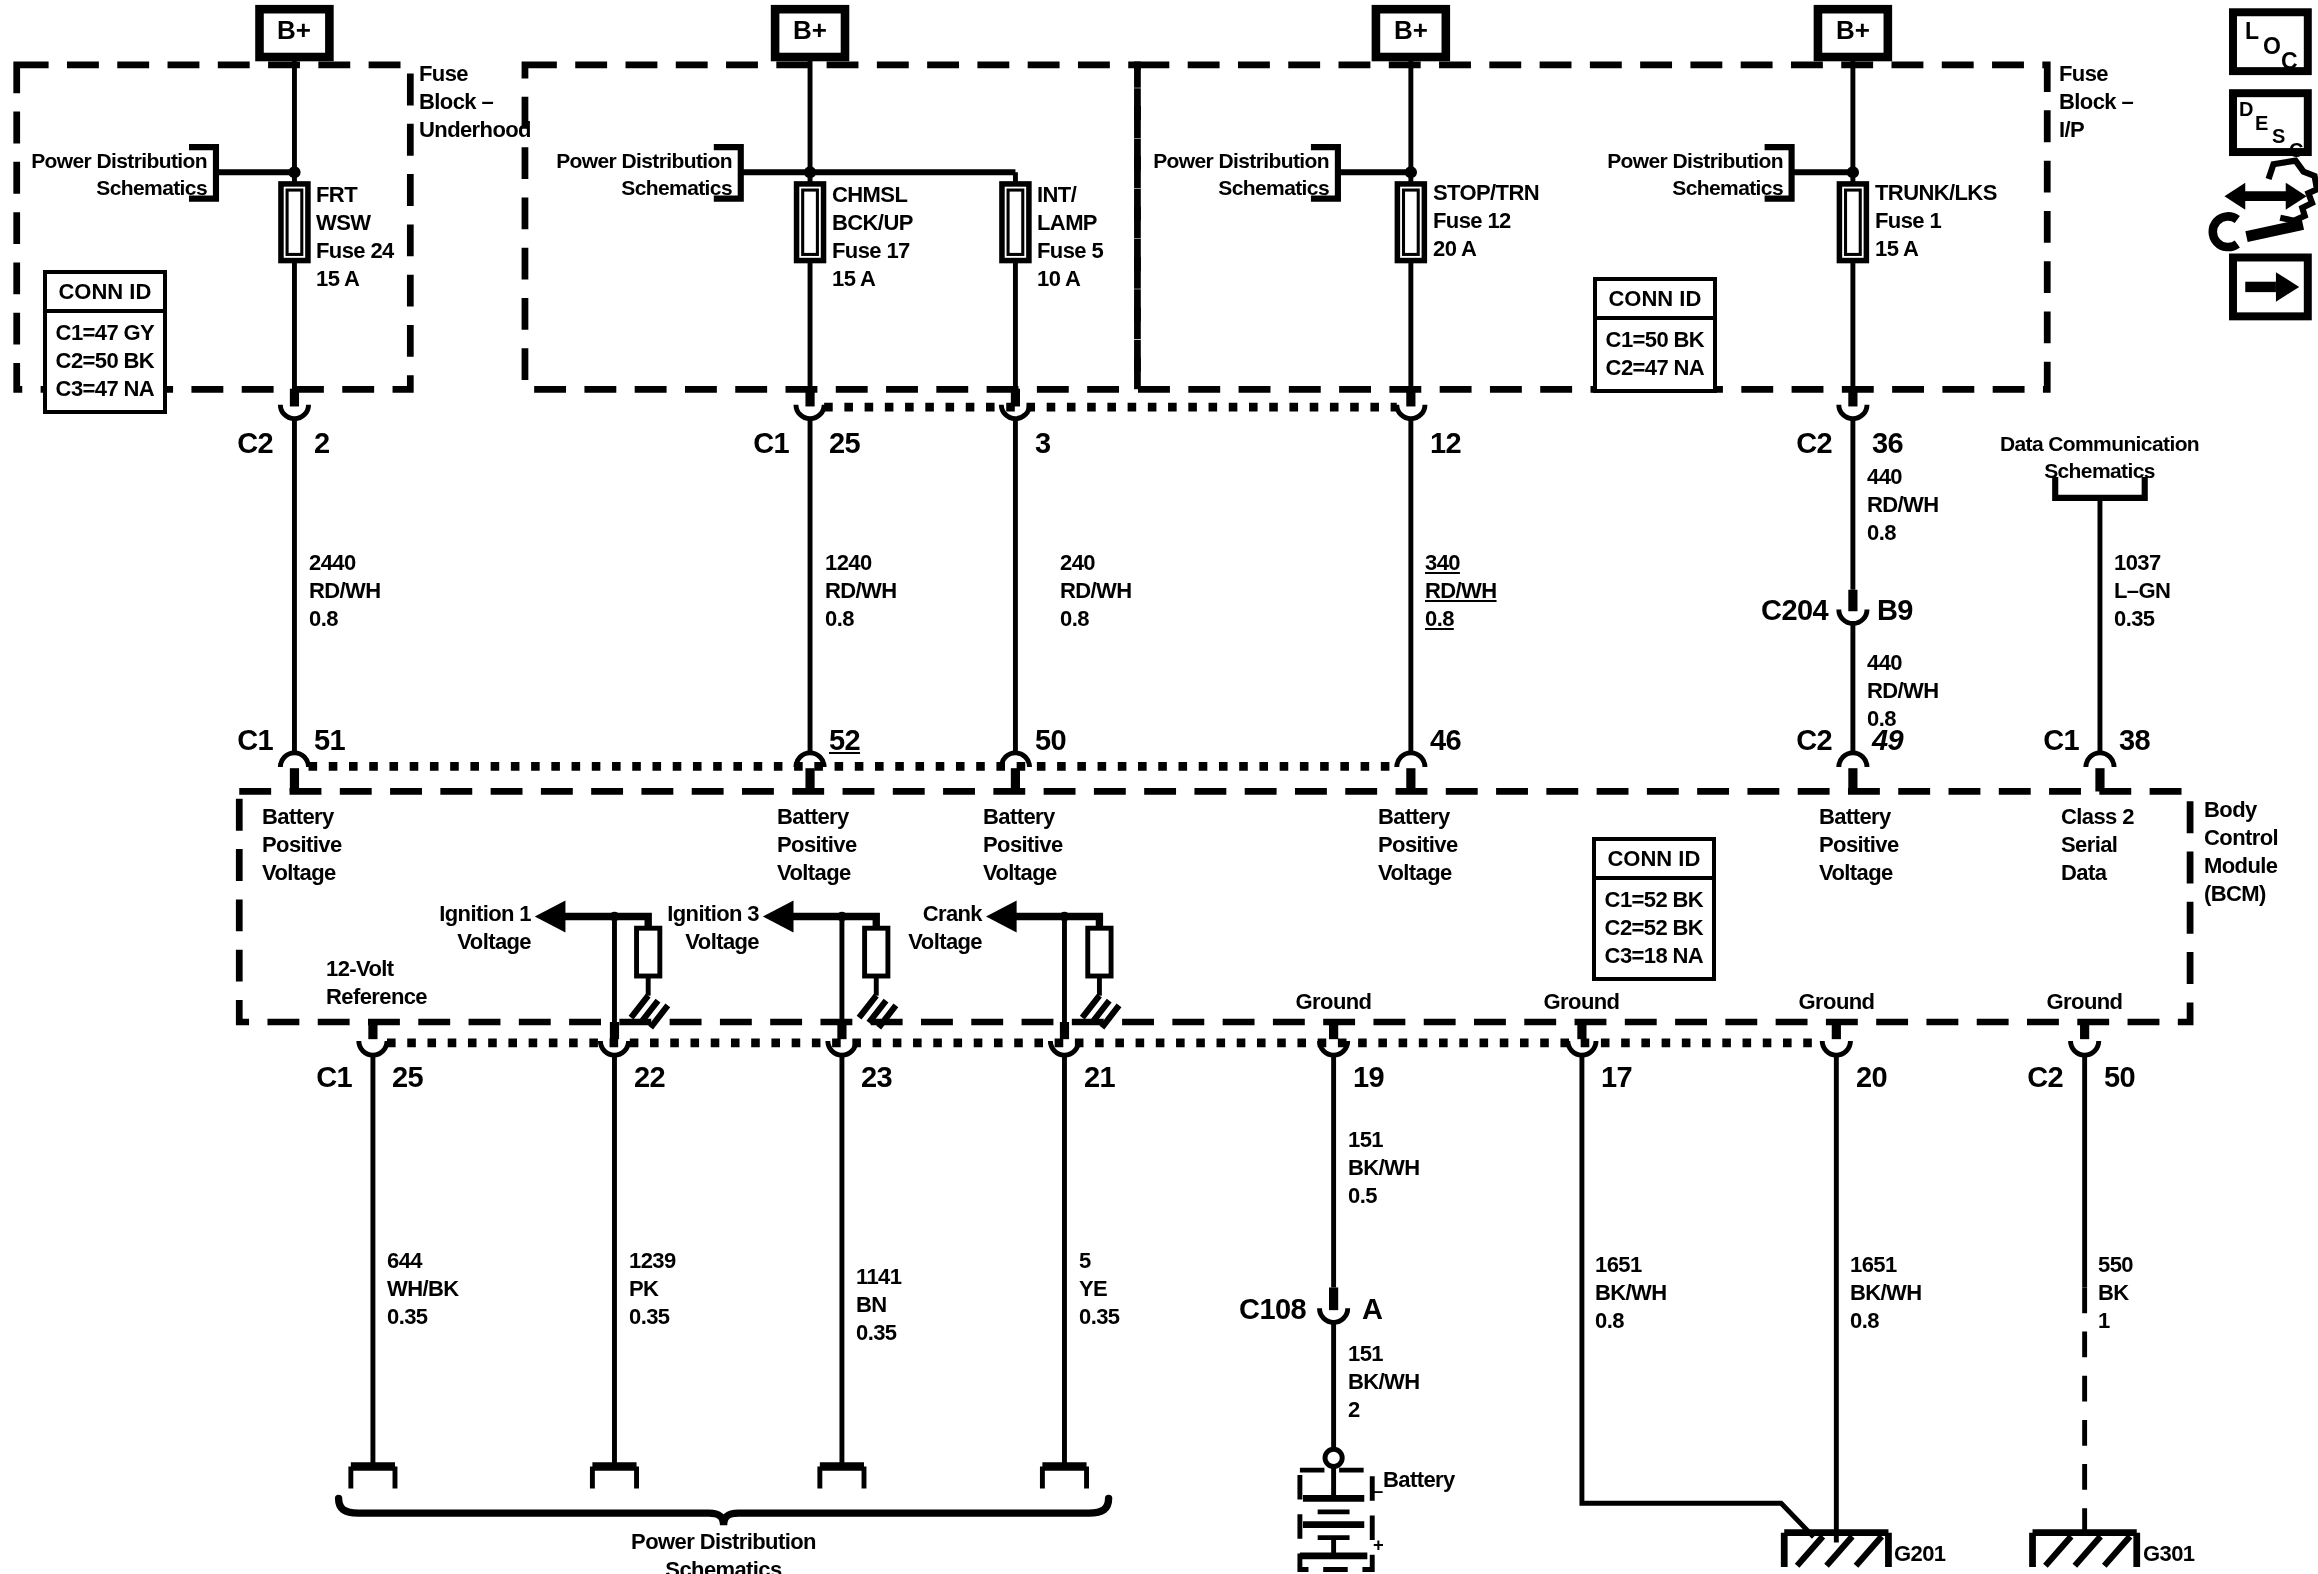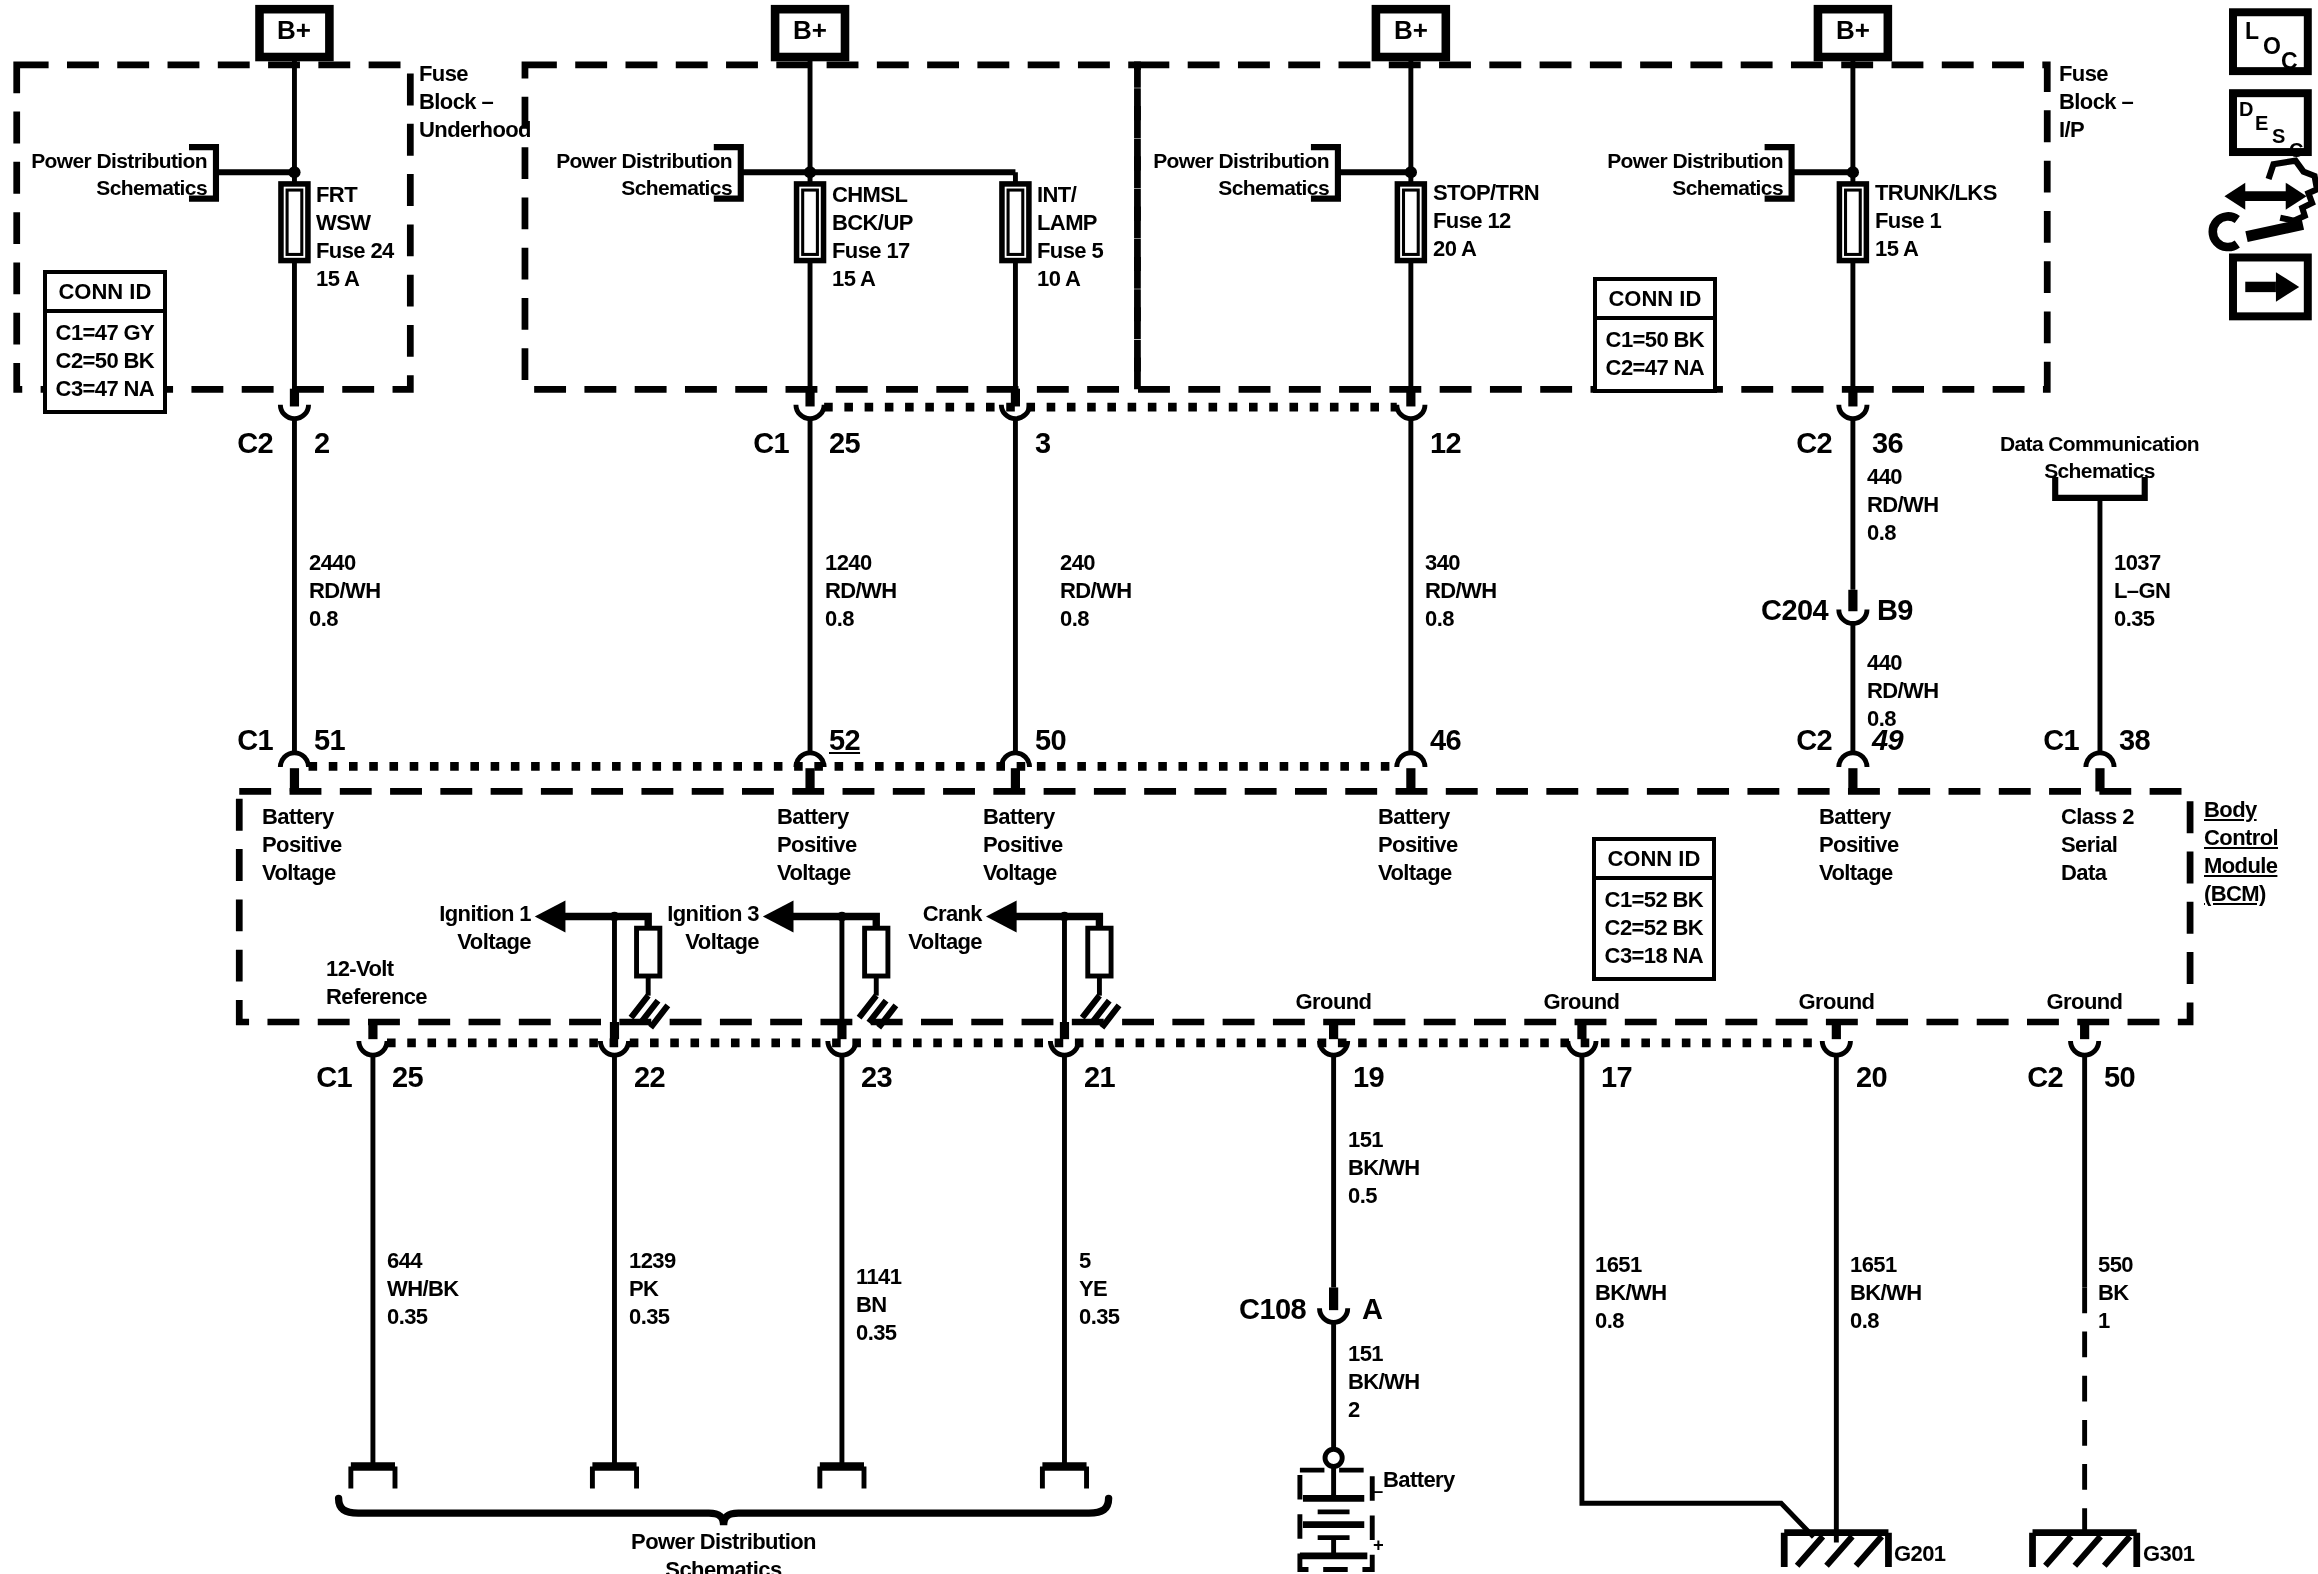--- a/index.html
+++ b/index.html
@@ -357,21 +357,21 @@
 
 <div class="lbl" style="left:309px;top:549px;">2440
 RD/WH
 0.8</div>
 <div class="lbl" style="left:825px;top:549px;">1240
 RD/WH
 0.8</div>
 <div class="lbl" style="left:1060px;top:549px;">240
 RD/WH
 0.8</div>
-<div class="lbl" style="left:1425px;top:549px;">340
+<div class="lbl" style="left:1425px;top:549px;text-decoration:underline;">340
 RD/WH
 0.8</div>
 <div class="lbl" style="left:1867px;top:463px;">440
 RD/WH
 0.8</div>
 <div class="lbl pin ra" style="left:1724px;top:596px;width:104px;">C204</div>
 <div class="lbl pin" style="left:1877px;top:596px;">B9</div>
 <div class="lbl" style="left:1867px;top:649px;">440
 RD/WH
 0.8</div>
@@ -403,21 +403,21 @@
 Voltage</div>
 <div class="lbl" style="left:1378px;top:803px;">Battery
 Positive
 Voltage</div>
 <div class="lbl" style="left:1819px;top:803px;">Battery
 Positive
 Voltage</div>
 <div class="lbl" style="left:2061px;top:803px;">Class 2
 Serial
 Data</div>
-<div class="lbl" style="left:2204px;top:796px;text-decoration:underline;">Body
+<div class="lbl" style="left:2204px;top:796px;">Body
 Control
 Module
 (BCM)</div>
 <div class="lbl" style="left:326px;top:955px;">12-Volt
 Reference</div>
 <div class="lbl ra" style="left:347px;top:900px;width:184px;">Ignition 1
 Voltage</div>
 <div class="lbl ra" style="left:575px;top:900px;width:184px;">Ignition 3
 Voltage</div>
 <div class="lbl ra" style="left:798px;top:900px;width:184px;">Crank

